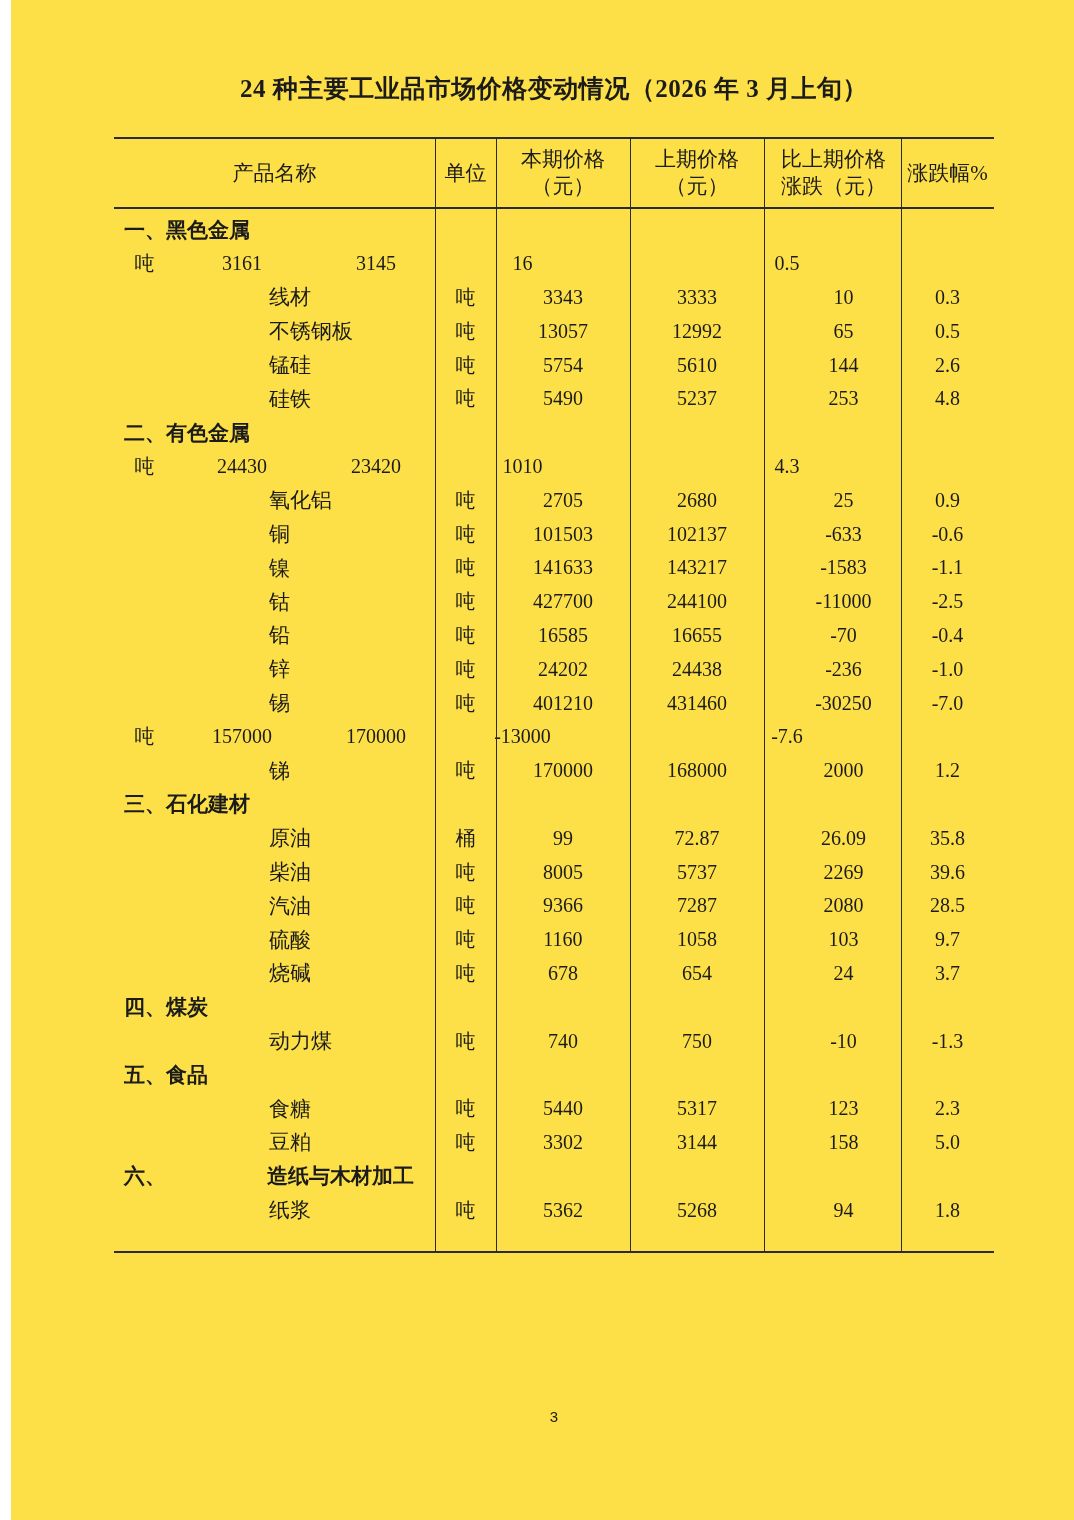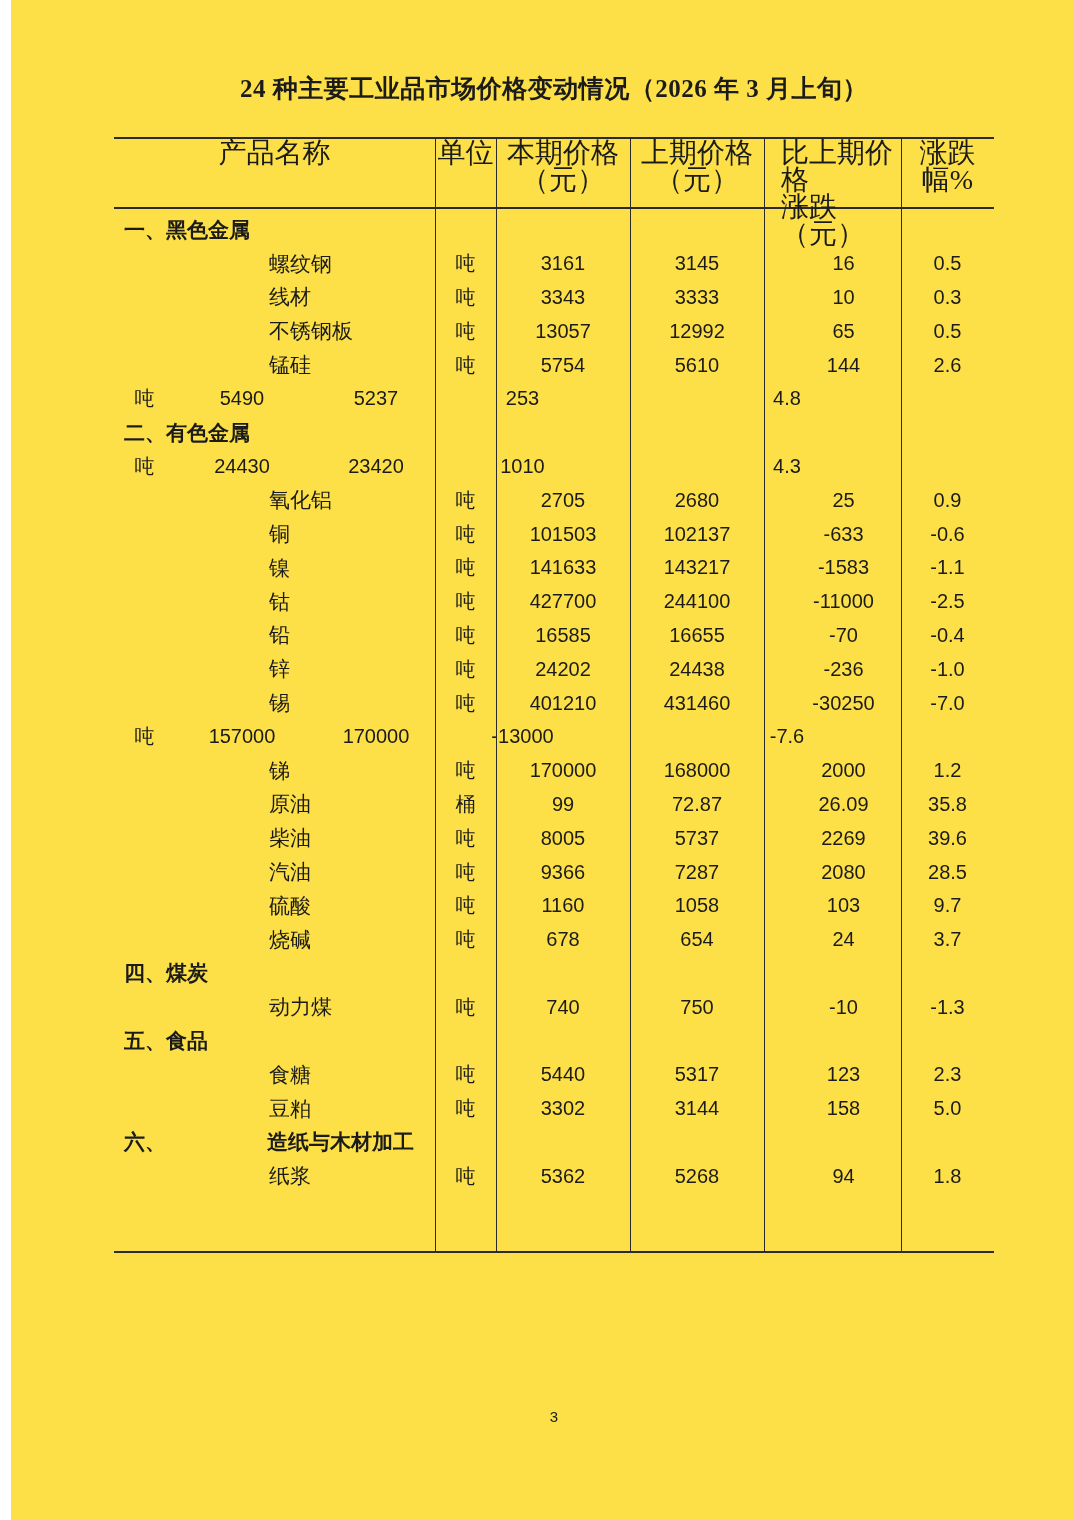--- a/index.html
+++ b/index.html
@@ -41,30 +41,31 @@
     width: 1.4px;
     background: #2b2b2b;
   }
   .v1 { left: 321px; } .v2 { left: 382px; } .v3 { left: 516px; }
   .v4 { left: 650px; } .v5 { left: 787px; }
   .thead {
     height: 70px;
     box-sizing: border-box;
     border-bottom: 2px solid #2b2b2b;
     display: flex;
+    align-items: center;
     font-family: "Liberation Serif", "DejaVu Serif", serif;
-    font-size: 28px;
+    font-size: 21px;
   }
   .c1 { width: 321px; } .c2 { width: 61px; } .c3 { width: 134px; }
   .c4 { width: 134px; } .c5 { width: 137px; padding-left: 22px; } .c6 { flex: 1; }
   .th { text-align: center; line-height: 27px; box-sizing: border-box; }
   .th.c5 { text-align: left; padding-left: 17px; }
   .tbody {
     padding-top: 4px;
-    font-family: Liberation Sans, sans-serif;
+    font-family: Liberation Serif, serif;
     font-size: 20px;
   }
   .tr { display: flex; height: 33.8px; align-items: center; }
   .td { text-align: center; box-sizing: border-box; }
   .td.c1 {
     text-align: left;
     padding-left: 155px;
     font-size: 21px;
     white-space: nowrap;
   }
@@ -117,21 +118,20 @@
     <div class="td c1">
       <span class="sec-num">一、</span><span class="sec-name">黑色金属</span>
     </div>
     <div class="td c2"></div>
     <div class="td c3"></div>
     <div class="td c4"></div>
     <div class="td c5"></div>
     <div class="td c6"></div>
   </div>
         <div class="tr product">
-    <div class="td c1">螺纹钢</div>
     <div class="td c2">吨</div>
     <div class="td c3">3161</div>
     <div class="td c4">3145</div>
     <div class="td c5">16</div>
     <div class="td c6">0.5</div>
   </div>
         <div class="tr product">
     <div class="td c1">线材</div>
     <div class="td c2">吨</div>
     <div class="td c3">3343</div>
@@ -149,20 +149,21 @@
   </div>
         <div class="tr product">
     <div class="td c1">锰硅</div>
     <div class="td c2">吨</div>
     <div class="td c3">5754</div>
     <div class="td c4">5610</div>
     <div class="td c5">144</div>
     <div class="td c6">2.6</div>
   </div>
         <div class="tr product">
+    <div class="td c1">硅铁</div>
     <div class="td c2">吨</div>
     <div class="td c3">5490</div>
     <div class="td c4">5237</div>
     <div class="td c5">253</div>
     <div class="td c6">4.8</div>
   </div>
         <div class="tr section">
     <div class="td c1">
       <span class="sec-num">二、</span><span class="sec-name">有色金属</span>
     </div>
@@ -242,20 +243,30 @@
     <div class="td c5">-13000</div>
     <div class="td c6">-7.6</div>
   </div>
         <div class="tr product">
     <div class="td c1">锑</div>
     <div class="td c2">吨</div>
     <div class="td c3">170000</div>
     <div class="td c4">168000</div>
     <div class="td c5">2000</div>
     <div class="td c6">1.2</div>
+  </div>
+        <div class="tr section">
+    <div class="td c1">
+      <span class="sec-num">三、</span><span class="sec-name">石化建材</span>
+    </div>
+    <div class="td c2"></div>
+    <div class="td c3"></div>
+    <div class="td c4"></div>
+    <div class="td c5"></div>
+    <div class="td c6"></div>
   </div>
         <div class="tr product">
     <div class="td c1">原油</div>
     <div class="td c2">桶</div>
     <div class="td c3">99</div>
     <div class="td c4">72.87</div>
     <div class="td c5">26.09</div>
     <div class="td c6">35.8</div>
   </div>
         <div class="tr product">

